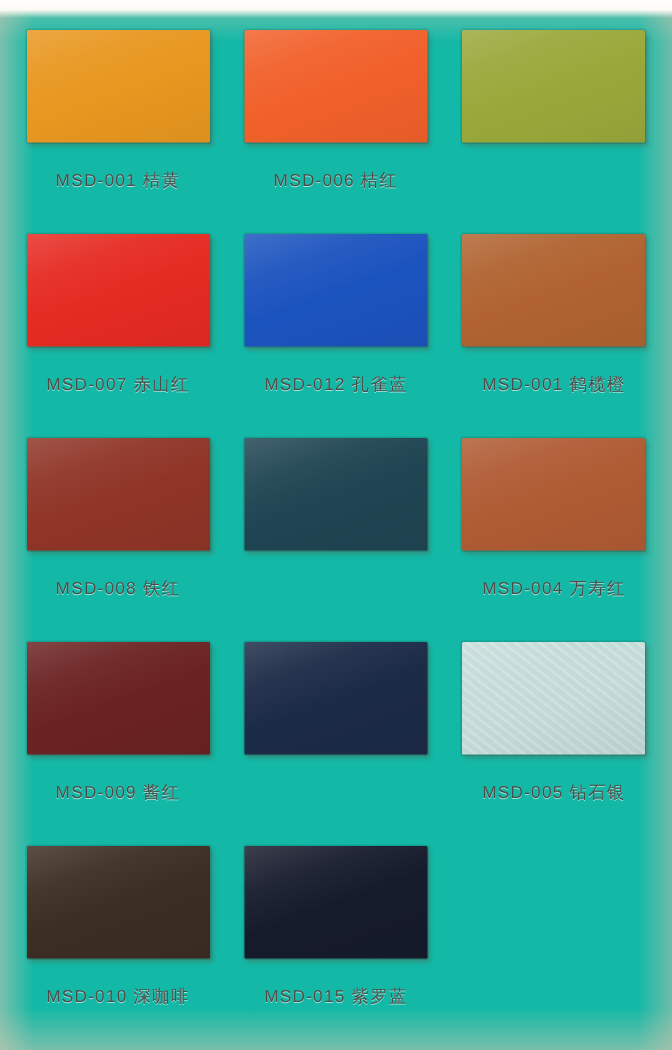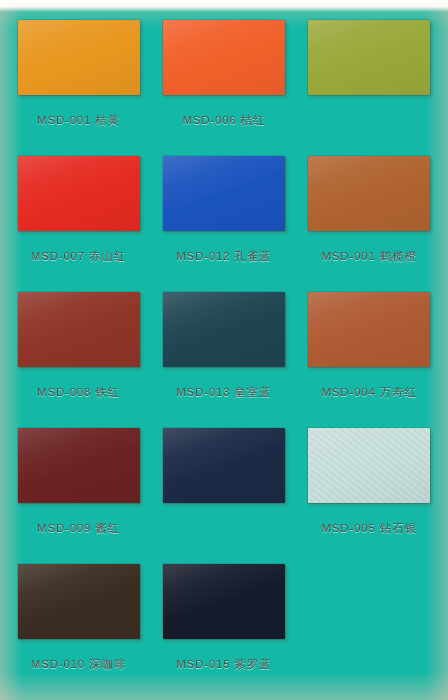--- a/index.html
+++ b/index.html
@@ -193,23 +193,20 @@
       </div>
       <div class="label">
         <span class="code">MSD-008</span><span class="cname">铁红</span>
       </div>
     </div>
 
     <div class="cell">
       <div class="swatch-wrap">
         <div class="swatch" style="background-color: rgb(31, 69, 82);"></div>
       </div>
-      <div class="label">
-        <span class="code">MSD-013</span><span class="cname">皇室蓝</span>
-      </div>
     </div>
 
     <div class="cell">
       <div class="swatch-wrap">
         <div class="swatch" style="background-color: rgb(175, 91, 51);"></div>
       </div>
       <div class="label">
         <span class="code">MSD-004</span><span class="cname">万寿红</span>
       </div>
     </div>

